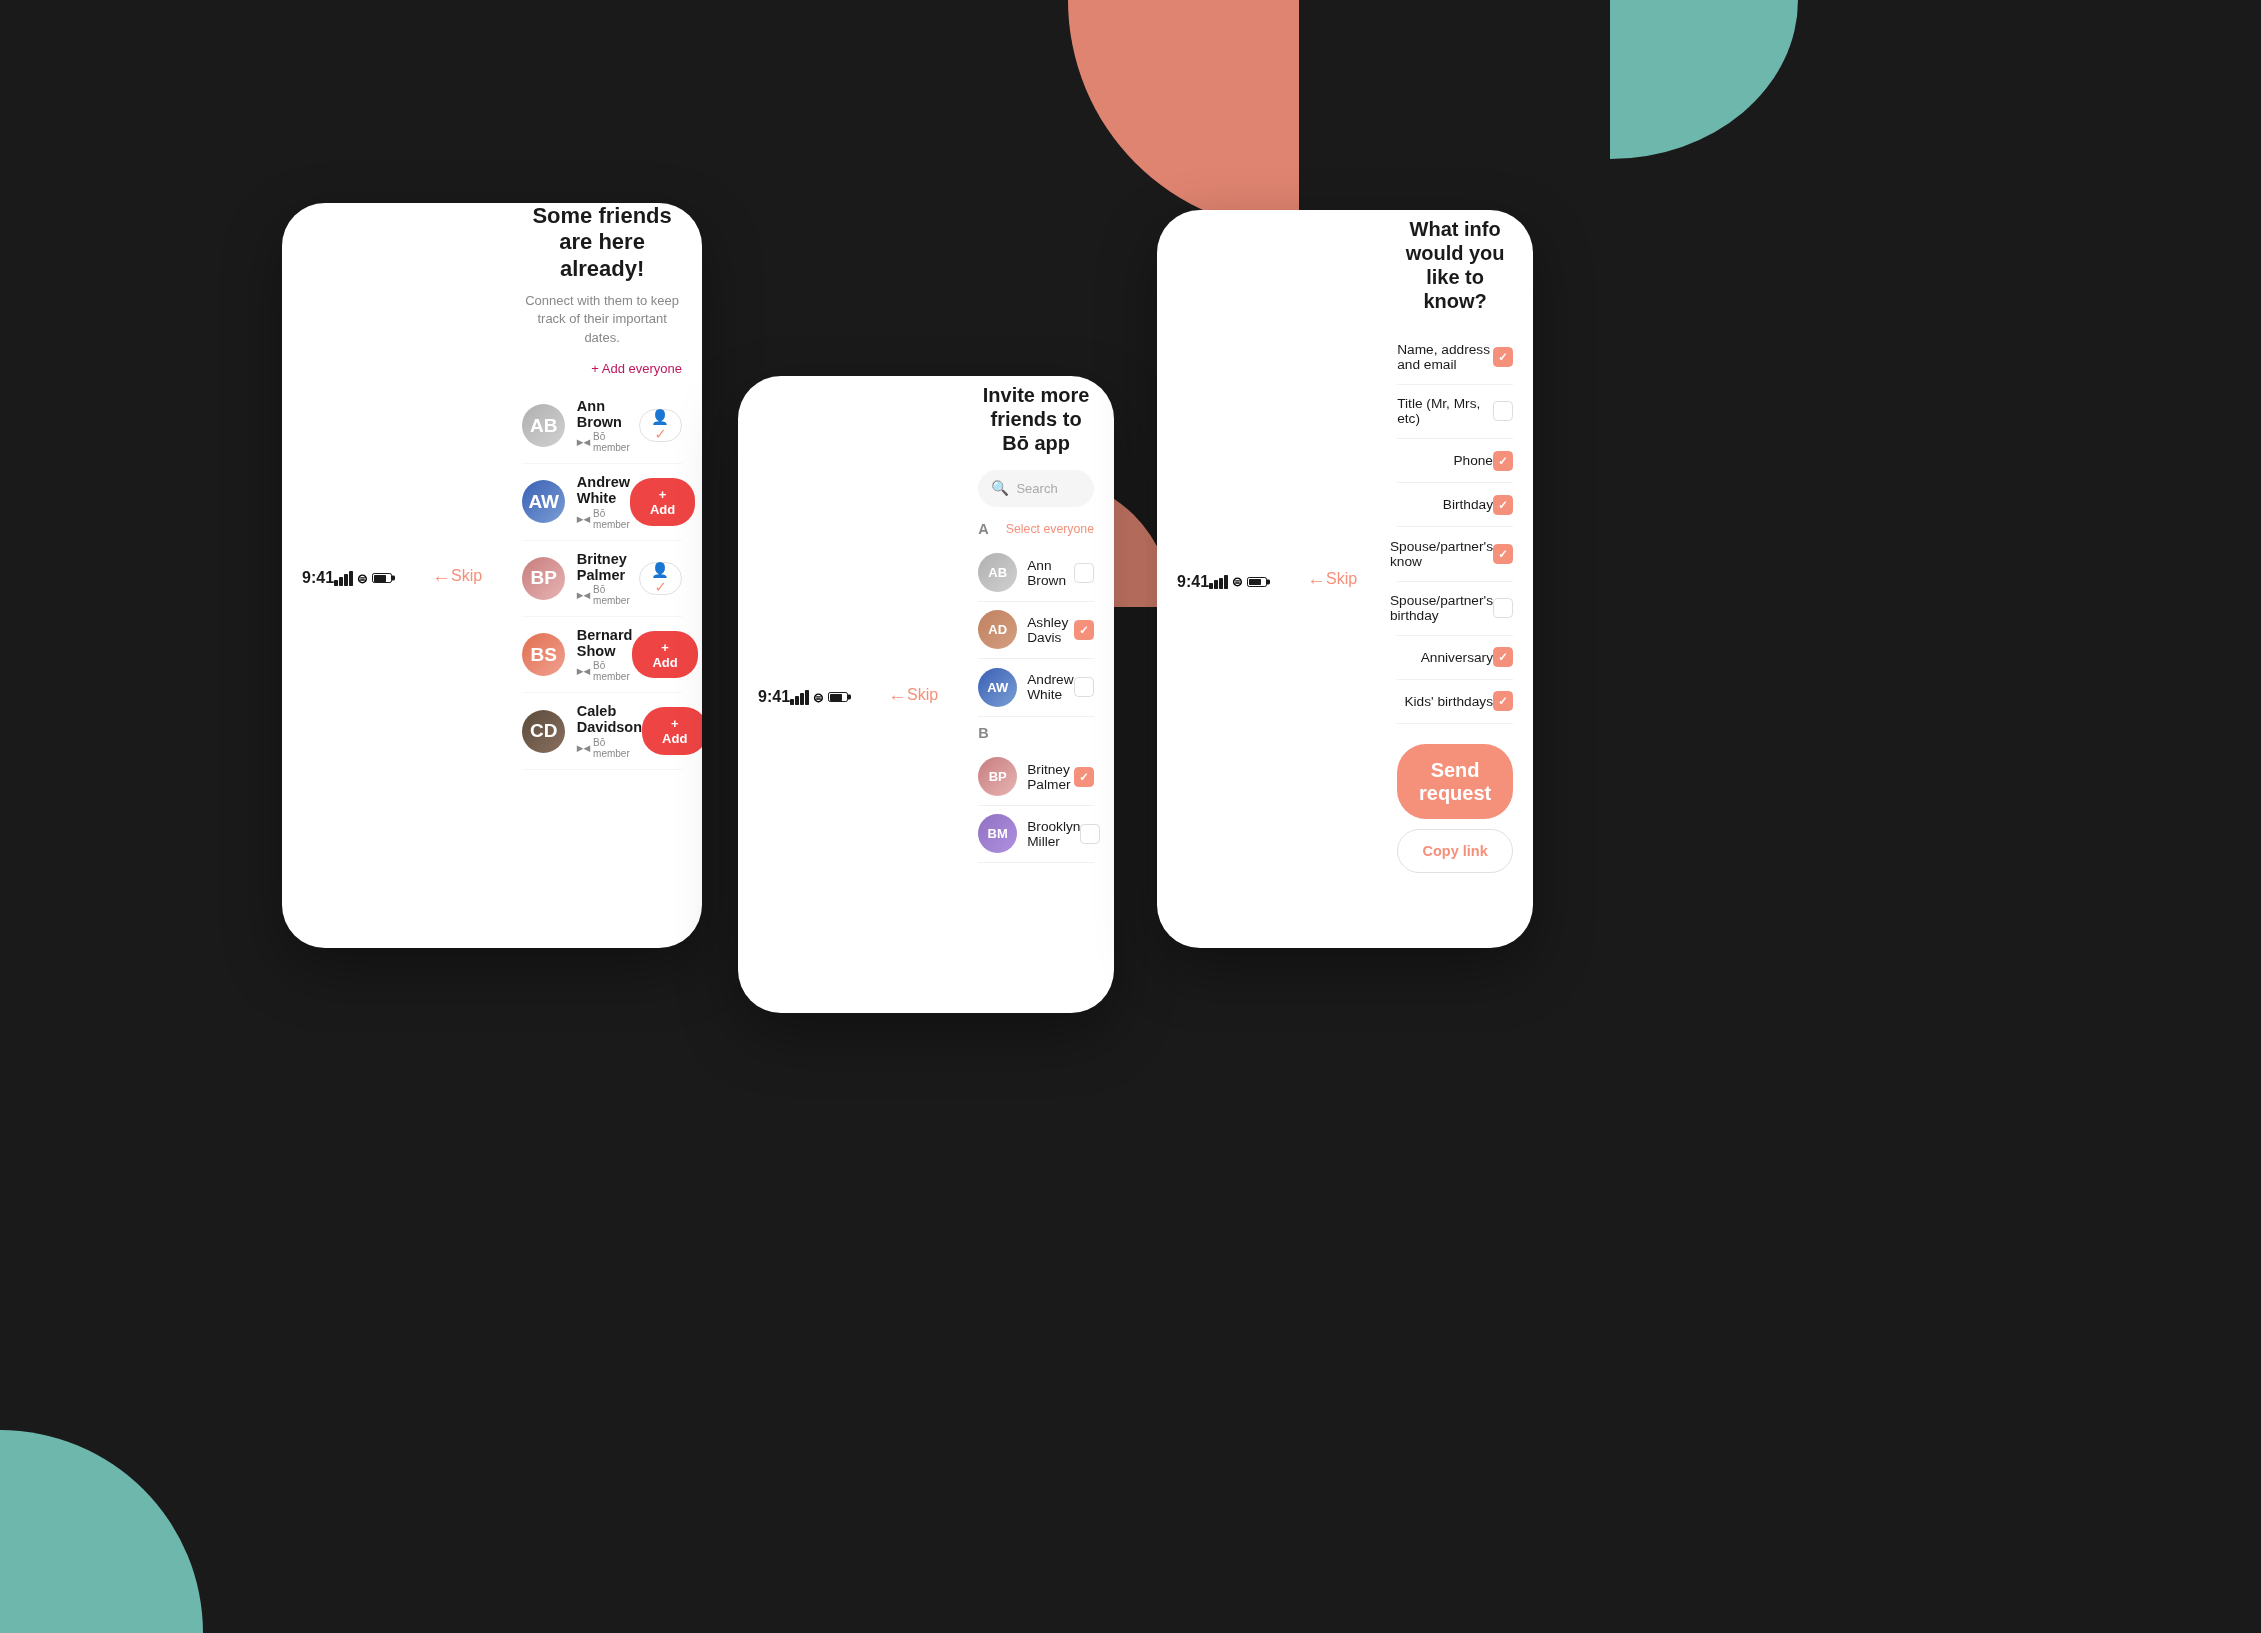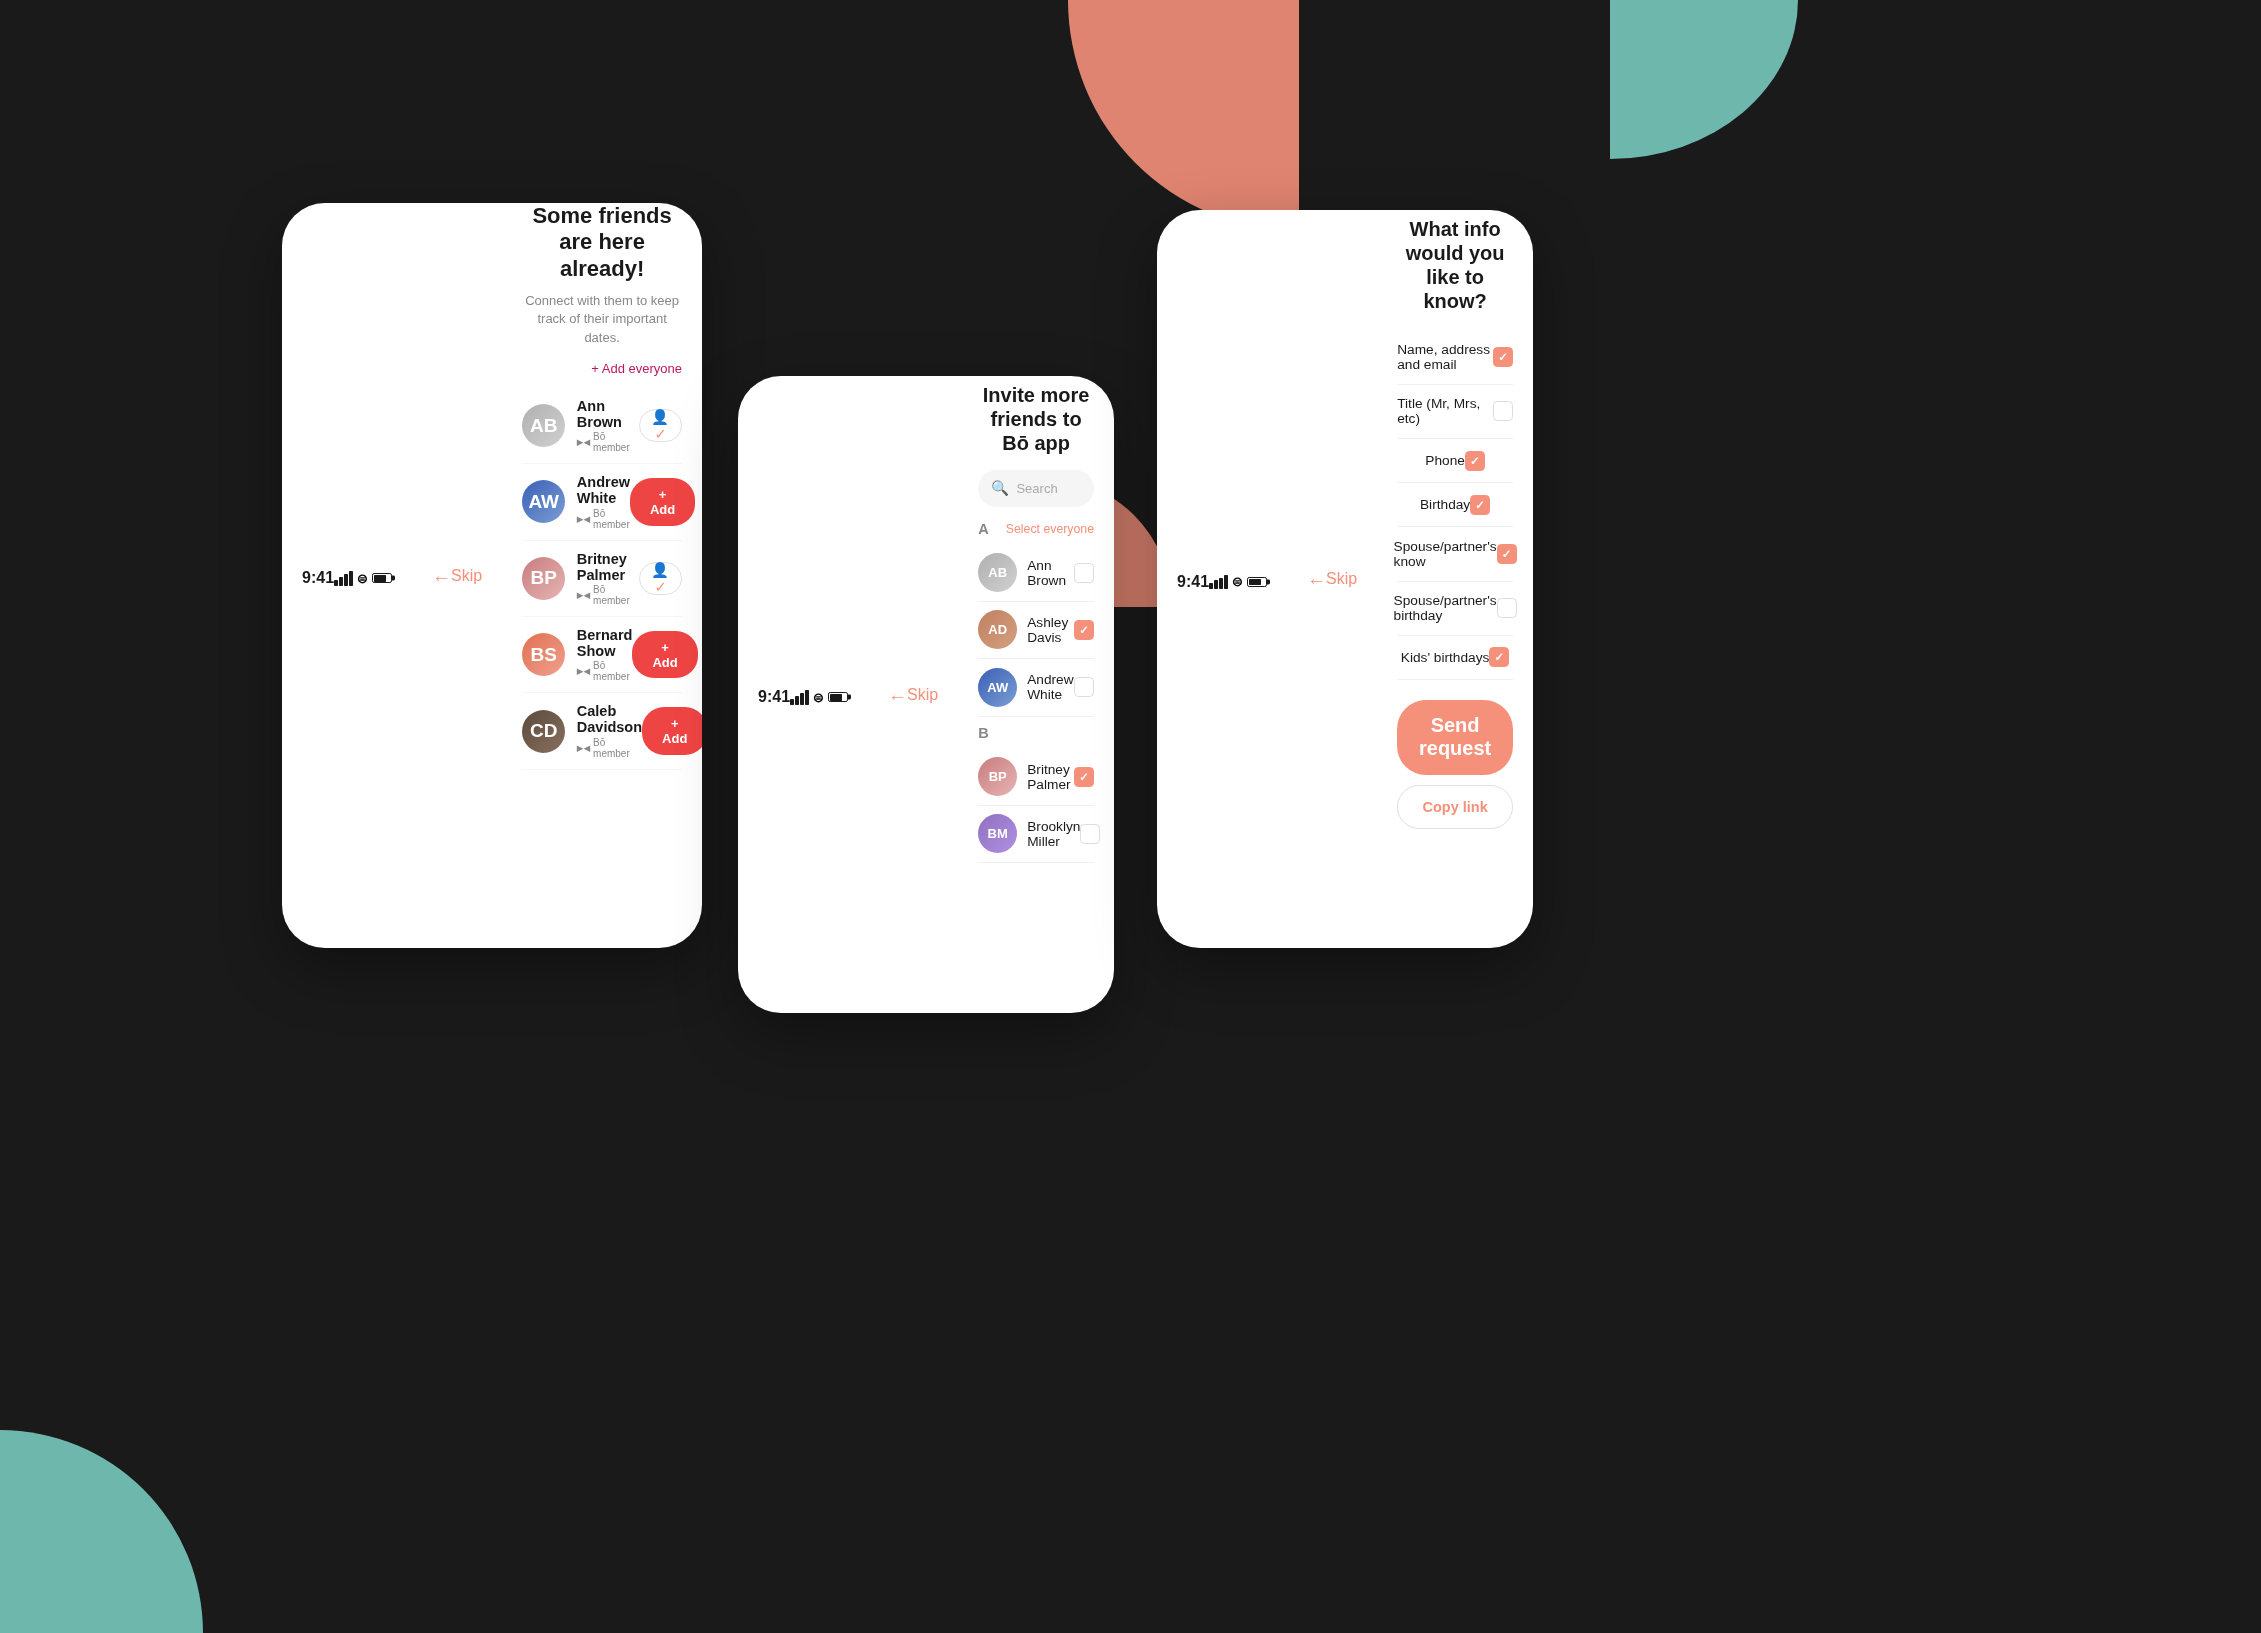--- a/index.html
+++ b/index.html
@@ -326,21 +326,21 @@
     .p3-title {
       font-size: 20px;
       font-weight: 800;
       color: #1a1a1a;
       text-align: center;
       line-height: 1.2;
       margin: 7.2px 0 17.4px;
     }
     .info-row {
       display: flex;
-      justify-content: center;
+      justify-content: flex-end;
       align-items: center;
       padding: 11.6px 0;
       border-bottom: 0.7px solid #f0f0f0;
     }
     .info-label {
       font-size: 13.7px;
       color: #1a1a1a;
     }
     .btn-send {
       background: #F5907A;
@@ -627,20 +627,24 @@
     </div>
     <div class="info-row">
       <span class="info-label">Spouse/partner's know</span>
       <div class="checkbox checked"></div>
     </div>
     <div class="info-row">
       <span class="info-label">Spouse/partner's birthday</span>
       <div class="checkbox"></div>
     </div>
     <div class="info-row">
+      <span class="info-label">Anniversary</span>
+      <div class="checkbox checked"></div>
+    </div>
+    <div class="info-row">
       <span class="info-label">Kids' birthdays</span>
       <div class="checkbox checked"></div>
     </div>
 
     <button class="btn-send">Send request</button>
     <button class="btn-copy">Copy link</button>
   </div>
 </div>
 
 

